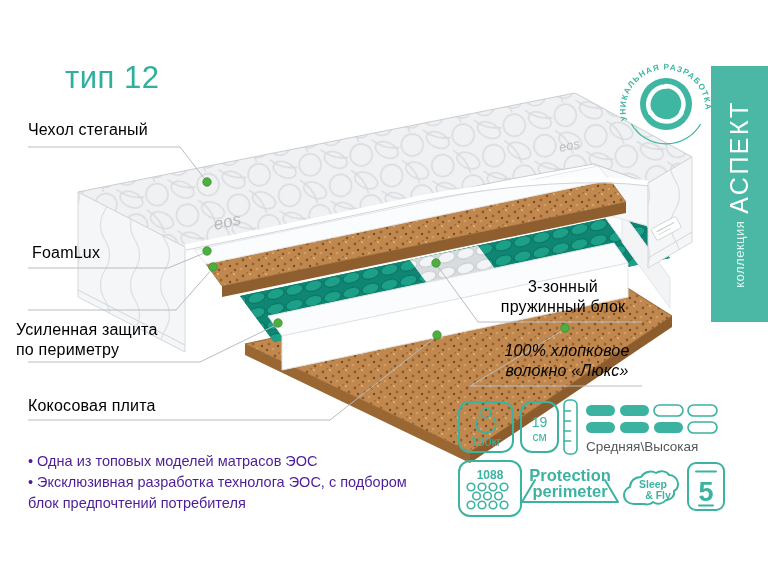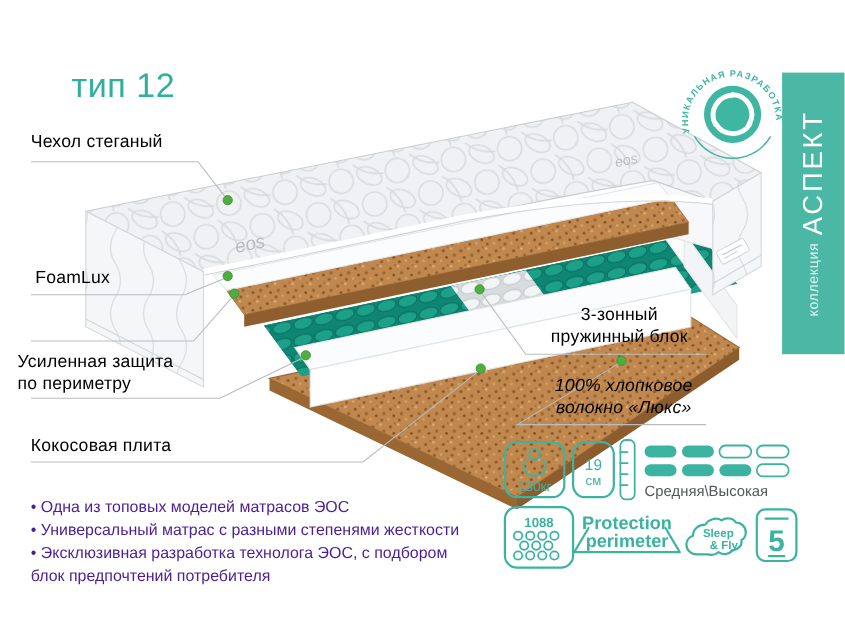--- a/index.html
+++ b/index.html
@@ -232,21 +232,20 @@
   <div class="callout" style="left:16px;top:320px;">Усиленная защита
 по периметру</div>
   <div class="callout" style="left:28px;top:396px;">Кокосовая плита</div>
   <div class="callout right" style="left:478px;top:277px;">3-зонный
 пружинный блок</div>
   <div class="callout right" style="left:482px;top:341px;font-style:italic;">100% хлопковое
 волокно «Люкс»</div>
 
   <div class="features">
     <div class="feature-item">Одна из топовых моделей матрасов ЭОС</div>
-    <div class="feature-item">Универсальный матрас с разными степенями жесткости</div>
     <div class="feature-item">Эксклюзивная разработка технолога ЭОС, с подбором
 блок предпочтений потребителя</div>
   </div>
 
   <div class="sidebar">
     <div class="sidebar-inner">
       <span class="sidebar-small">коллекция</span>
       <span class="sidebar-big">АСПЕКТ</span>
     </div>
   </div>

